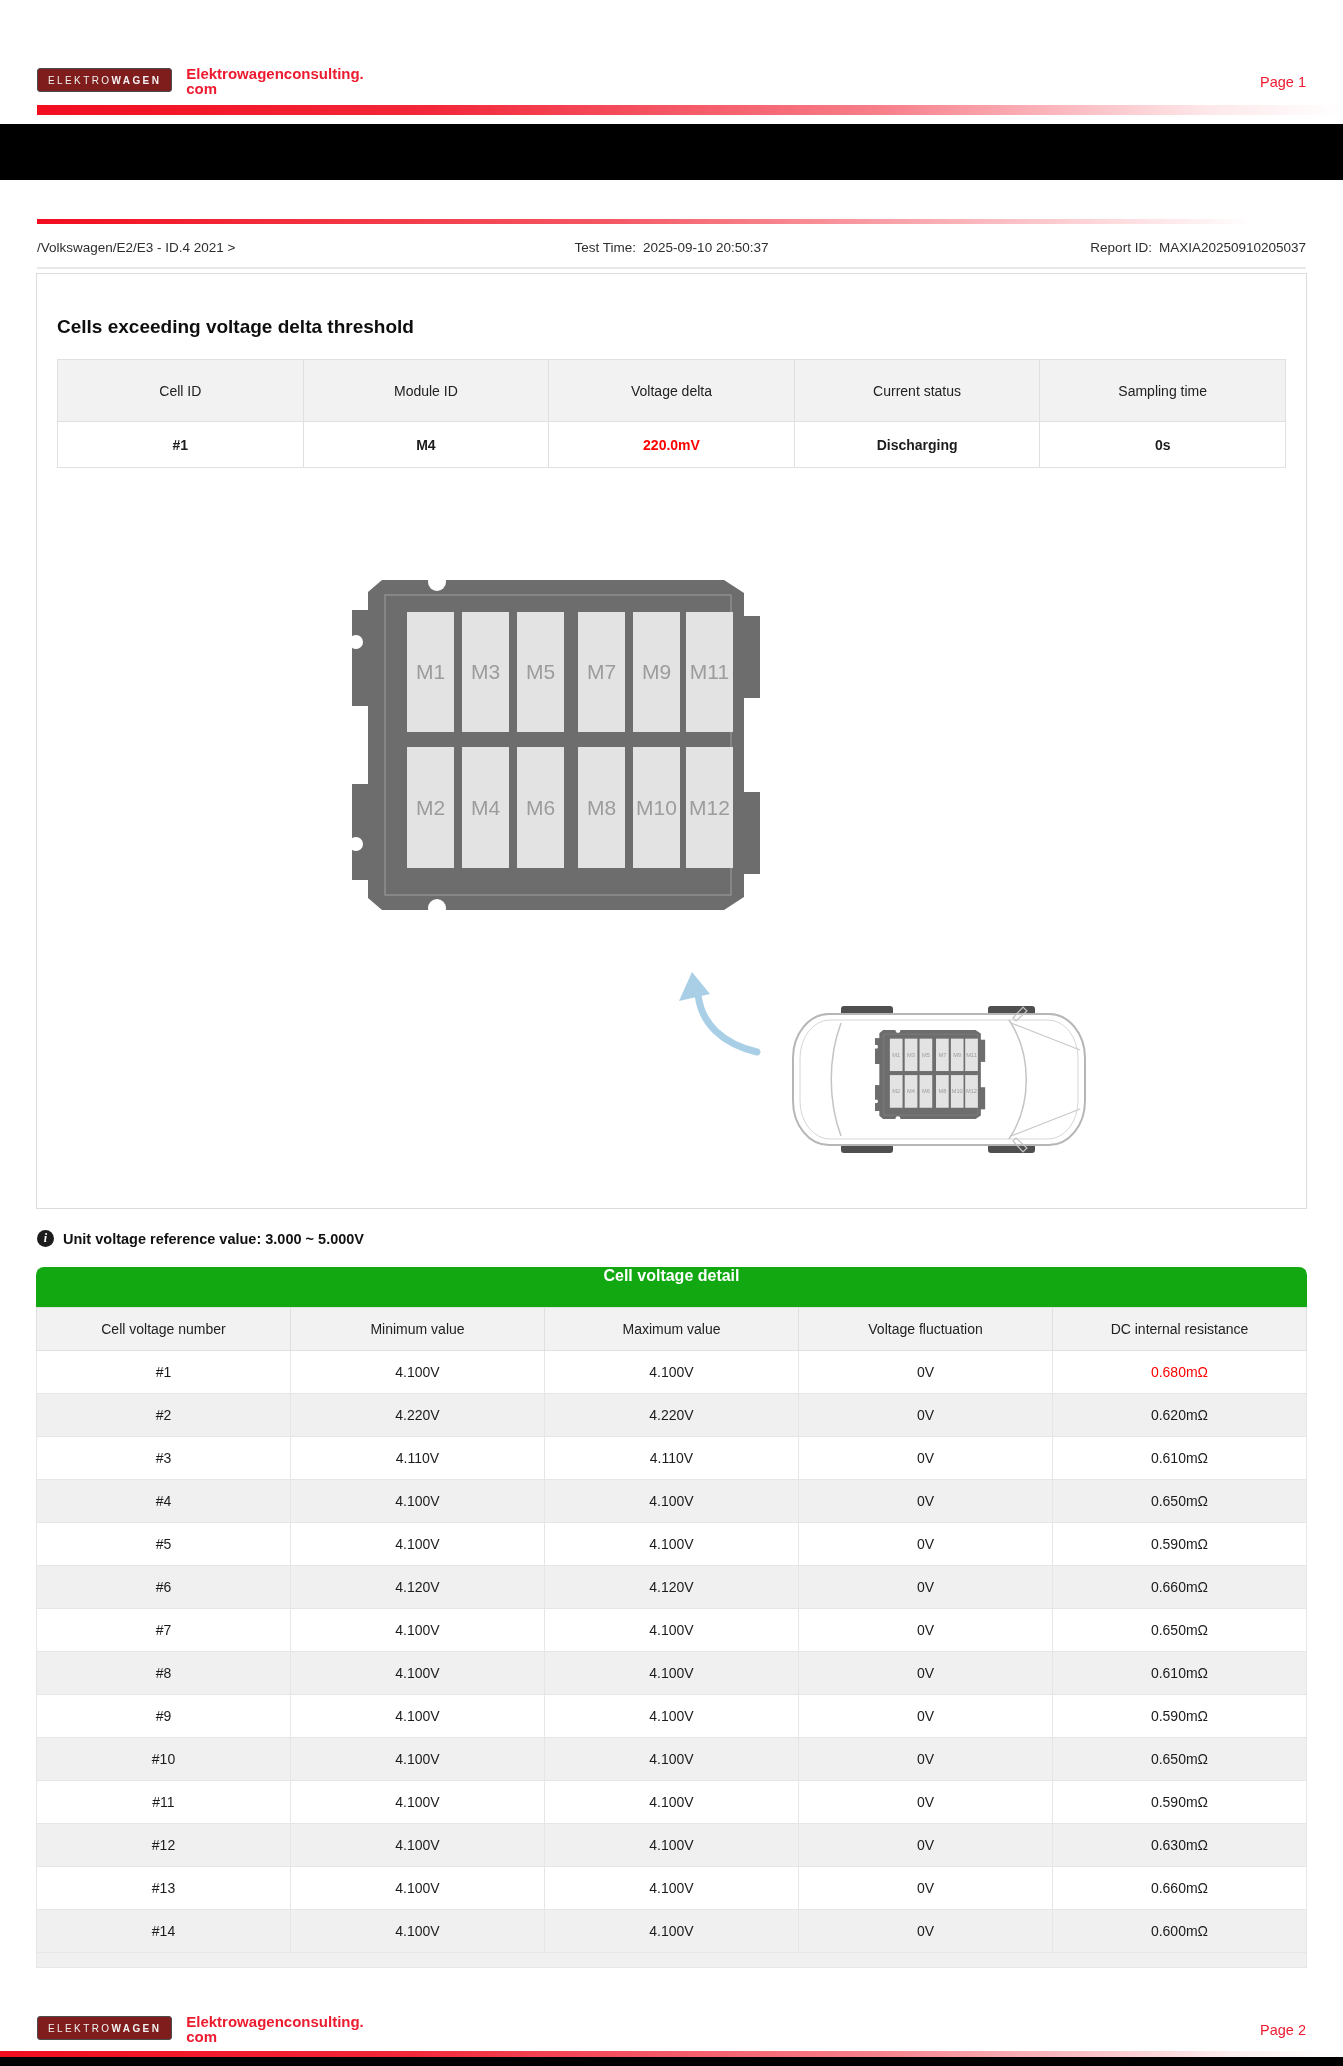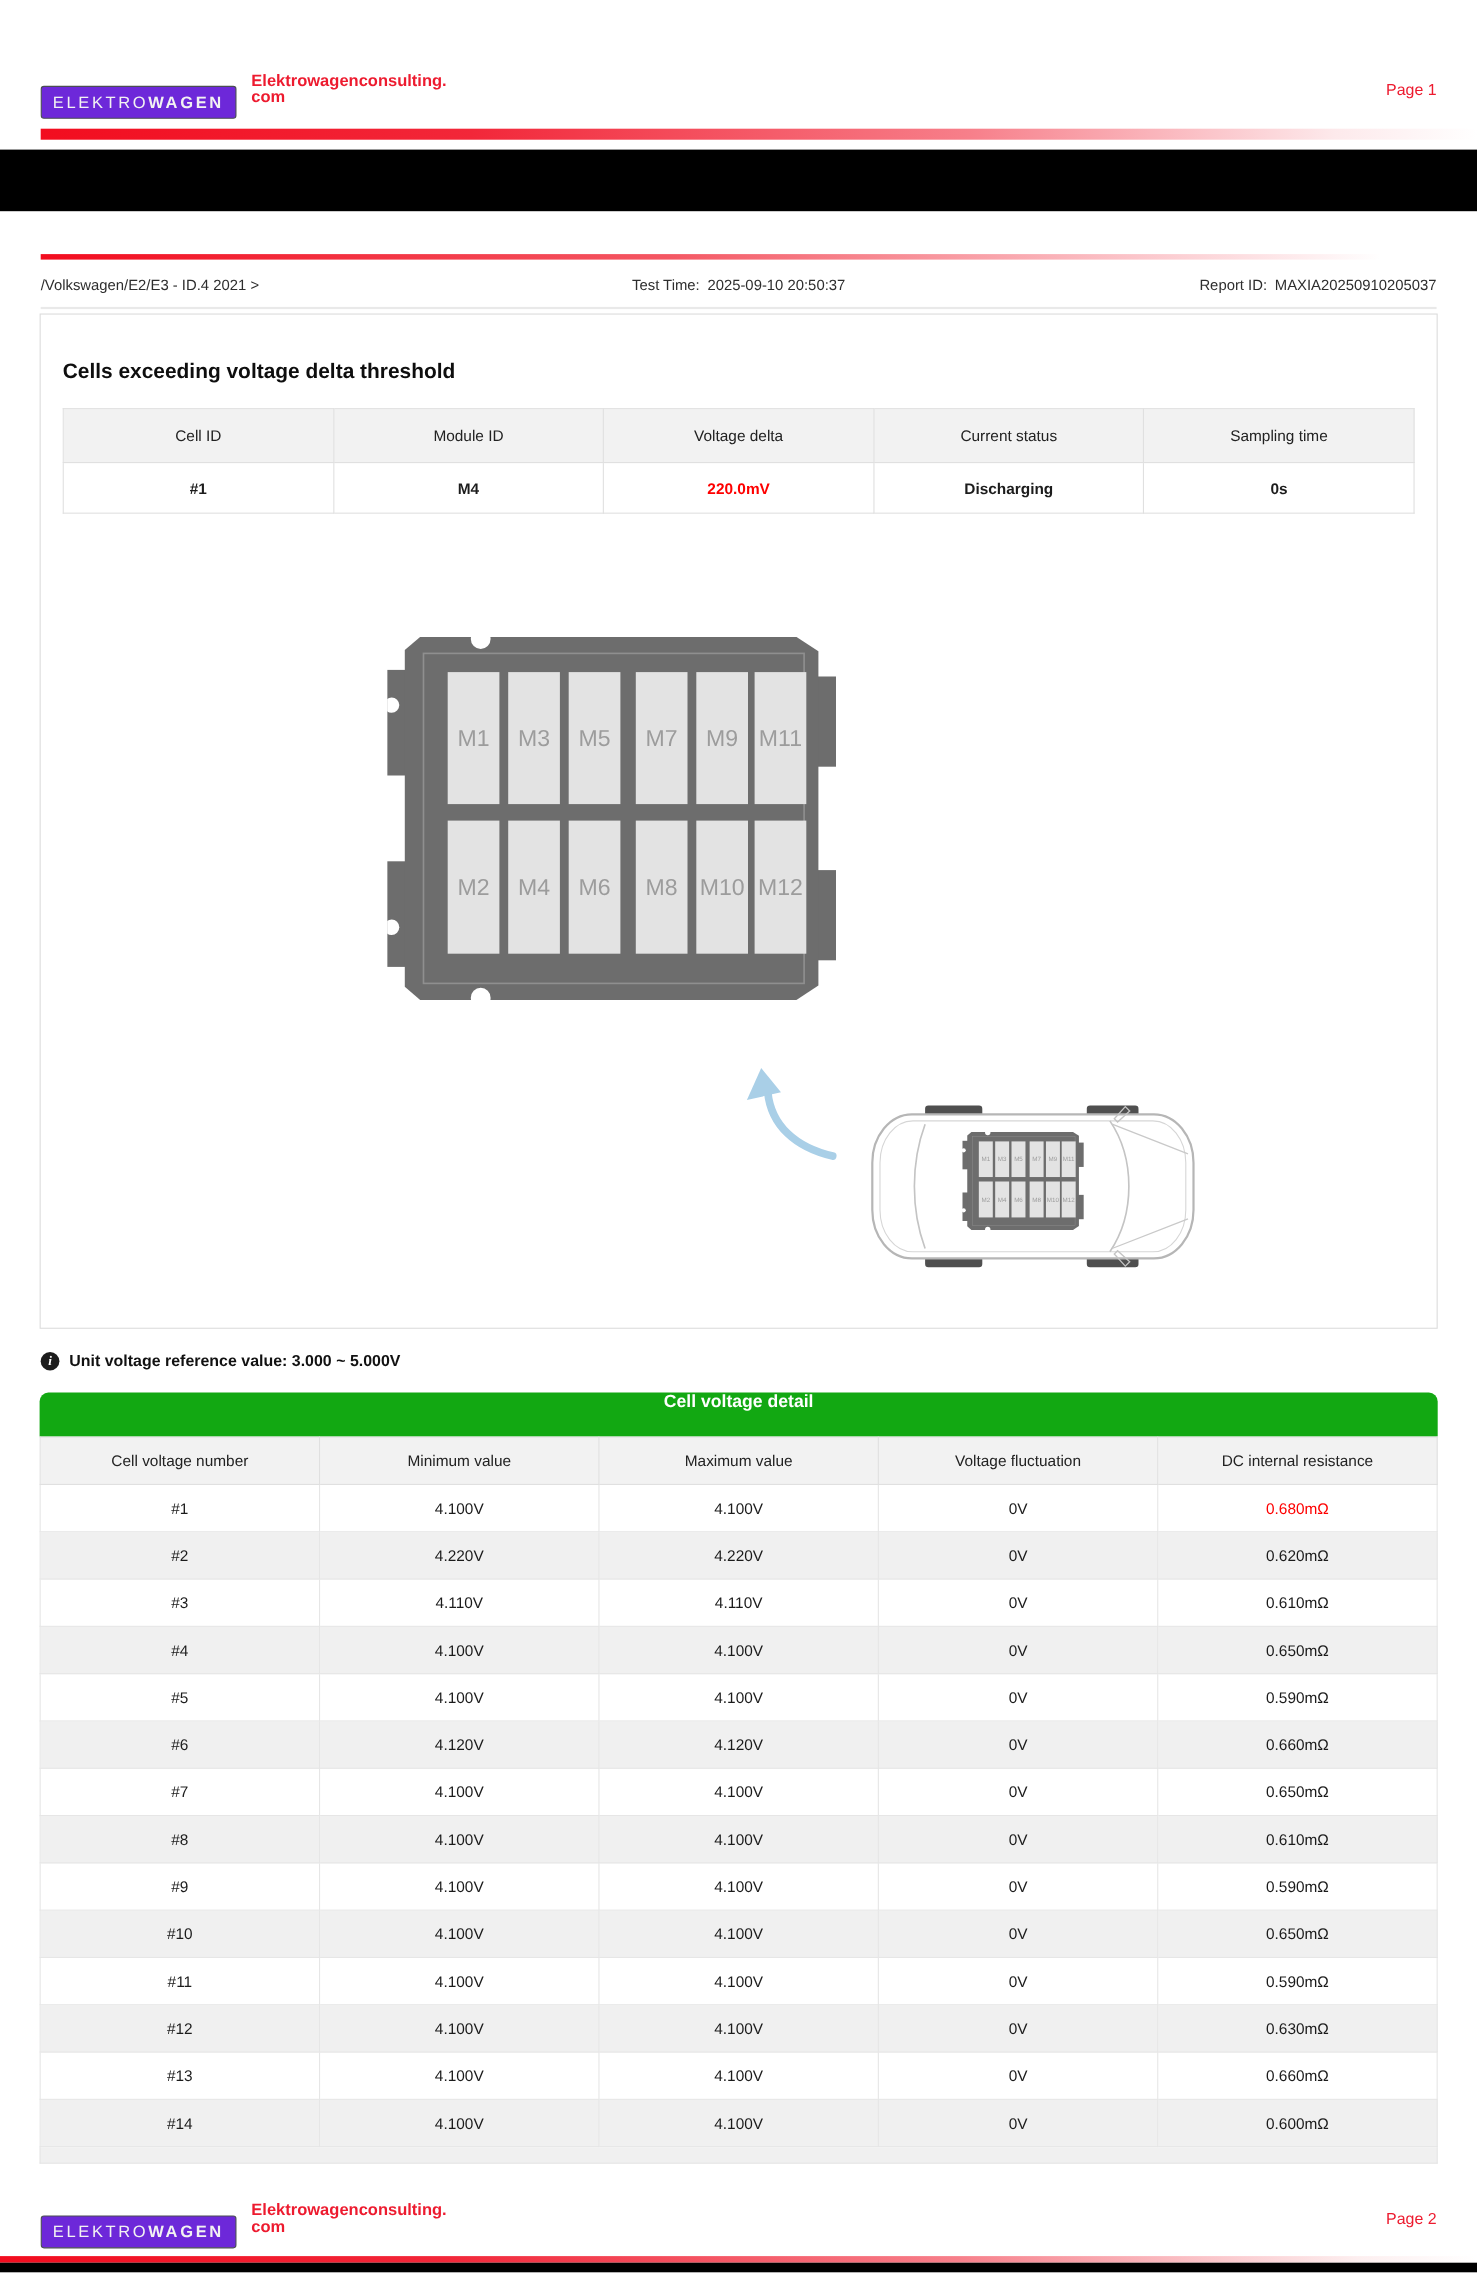--- a/index.html
+++ b/index.html
@@ -4,44 +4,44 @@
 <style>
   * { margin:0; padding:0; box-sizing:border-box; }
   html,body { background:#fff; }
   body {
     width:1343px; height:2066px; position:relative; overflow:hidden;
     font-family:"Liberation Sans","DejaVu Sans",sans-serif; color:#1c1c1c;
   }
   
   .brand-row { display:flex; align-items:flex-start; padding:66px 37px 0 37px; }
   .badge {
-    background:#6d28d9; border:1px solid #4a4e52; border-radius:3px;
-    color:#f2f2f2; font-size:15px; letter-spacing:2.4px; padding:6px 10px 5px;
-    white-space:nowrap; margin-top:12px;
+    background:#7f1d1d; border:1px solid #4a4e52; border-radius:3px;
+    color:#f2f2f2; font-size:10px; letter-spacing:2.4px; padding:6px 10px 5px;
+    white-space:nowrap; margin-top:2px;
   }
   .badge b { font-weight:700; letter-spacing:2.4px; }
   .brand-text { margin-left:14px; color:#ed1b2f; font-weight:700; font-size:15px; line-height:15px; }
   .page-label { margin-left:auto; color:#ed1b2f; font-size:14.5px; margin-top:8px; }
   .red-bar-thick { height:10px; margin:9px 0 0 37px;
     background:linear-gradient(90deg,#f20d1f 0%,#f22739 30%,#f7808b 65%,#fde9eb 90%,#fff 100%); }
   .black-bar-top { height:56px; background:#000; margin-top:9px; }
   .red-line-thin { height:5px; margin:39px 37px 0 37px;
     background:linear-gradient(90deg,#f20d1f 0%,#f45763 45%,#fbc4c9 78%,rgba(255,255,255,0) 96%); }
   
   .meta-row { display:flex; align-items:baseline; margin:16px 37px 0; font-size:13.5px; color:#2e2e2e; }
   .meta-left { flex:1; text-align:left; }
   .meta-center { flex:1.1; text-align:center; white-space:nowrap; }
   .meta-right { flex:1; text-align:right; white-space:nowrap; }
   .meta-label { margin-right:7px; }
   .divider { height:2px; background:#e9e9e9; margin:12px 37px 0; }
   
   .card { margin:4px 36px 0; border:1px solid #dcdcdc; padding:42px 20px 0; }
   .section-title { font-size:19px; font-weight:700; color:#0e0e0e; margin:0 0 21px; }
   table.grid { width:100%; border-collapse:collapse; table-layout:fixed; font-size:14px; }
-  table.grid th { height:49px; background:#f2f2f2; font-weight:400; color:#222;
+  table.grid th { height:62px; background:#f2f2f2; font-weight:400; color:#222;
     border:1px solid #e0e0e0; }
   table.grid td { height:46px; text-align:center; border:1px solid #e0e0e0; }
   table.threshold { margin-bottom:40px; }
   table.threshold td { font-weight:700; }
   .alert-red { color:#fe0000 !important; }
   
   .diagram-wrap { position:relative; height:700px; }
   .pack-svg { position:absolute; left:295px; top:72px; width:408px; height:330px; }
   .arrow-svg { position:absolute; left:616px; top:462px; width:88px; height:88px; }
   .car-svg { position:absolute; left:726px; top:494px; width:310px; height:155px; }

